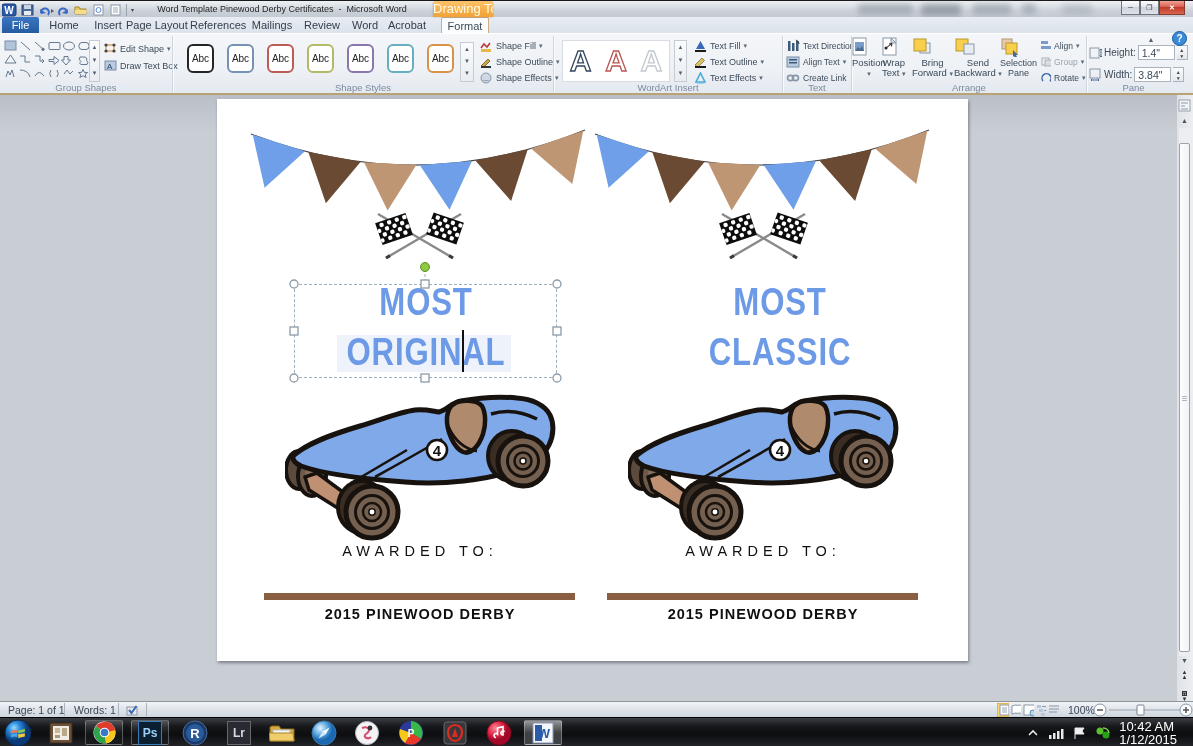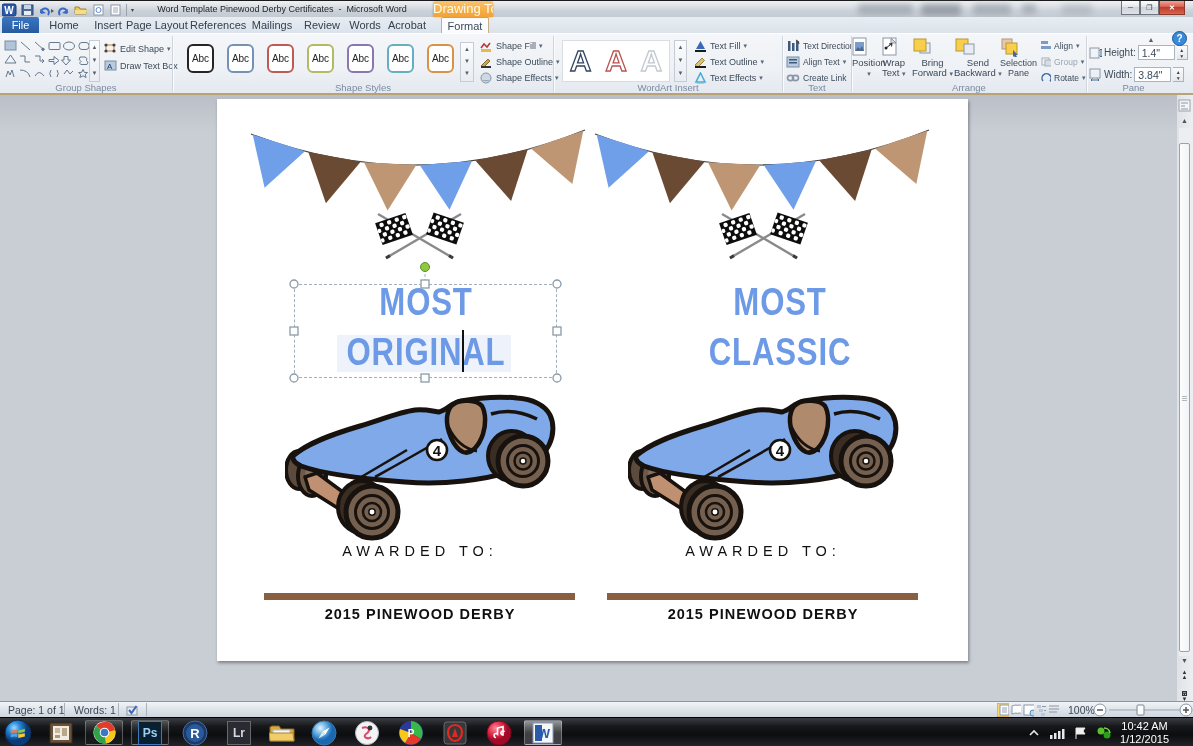--- a/index.html
+++ b/index.html
@@ -115,21 +115,21 @@
 </div>
 
 <div id="tabrow">
  <div class="tab" id="tab-file" style="left:2px">File</div>
  <div class="tab" style="left:44px;width:40px">Home</div>
  <div class="tab" style="left:88px;width:40px">Insert</div>
  <div class="tab" style="left:126px;width:60px">Page Layout</div>
  <div class="tab" style="left:190px;width:54px">References</div>
  <div class="tab" style="left:250px;width:44px">Mailings</div>
  <div class="tab" style="left:302px;width:40px">Review</div>
- <div class="tab" style="left:348px;width:34px">Words</div>
+ <div class="tab" style="left:348px;width:34px">Word</div>
  <div class="tab" style="left:386px;width:42px">Acrobat</div>
  <div class="tab" id="tab-format" style="left:441px;width:48px">Format</div>
 </div>
 <div id="dtools">Drawing Tools</div>
 <div class="abs" style="left:1144px;top:36px;width:14px;height:11px;font-size:7px;color:#55606e;text-align:center;z-index:10">▲</div>
 <svg class="abs" style="left:1172px;top:31px;z-index:10" width="15" height="15">
       <circle cx="7.5" cy="7.5" r="7" fill="#3a8ad8" stroke="#1a5a9a"></circle>
       <text x="7.5" y="11" font-size="10" font-weight="bold" fill="#fff" text-anchor="middle">?</text>
     </svg>
 
@@ -658,16 +658,16 @@
           </g>
         </svg>
   <svg width="15" height="14" style="margin-right:8px">
           <path d="M3,2 L3,13 M3,2 L12,2 L10,5 L12,8 L3,8" fill="#f0f0f0" stroke="#e8e8e8"></path>
         </svg>
   <svg width="16" height="16" style="margin-right:8px">
           <circle cx="5" cy="6" r="3.5" fill="#58c028"></circle>
           <circle cx="11" cy="10" r="3.5" fill="#28a018"></circle>
           <path d="M8,3 a6,6 0 0 1 6,5" stroke="#80d850" fill="none" stroke-width="1.5"></path>
         </svg>
-  <div style="text-align:center;font-size:11px;line-height:13px;margin-right:24px">10:42 AM<br>1/12/2015</div>
+  <div style="text-align:left;font-size:13px;line-height:13px;margin-right:16px">10:42 AM<br>1/12/2015</div>
  </div>
 </div>
 
 </div>
 </body></html>

